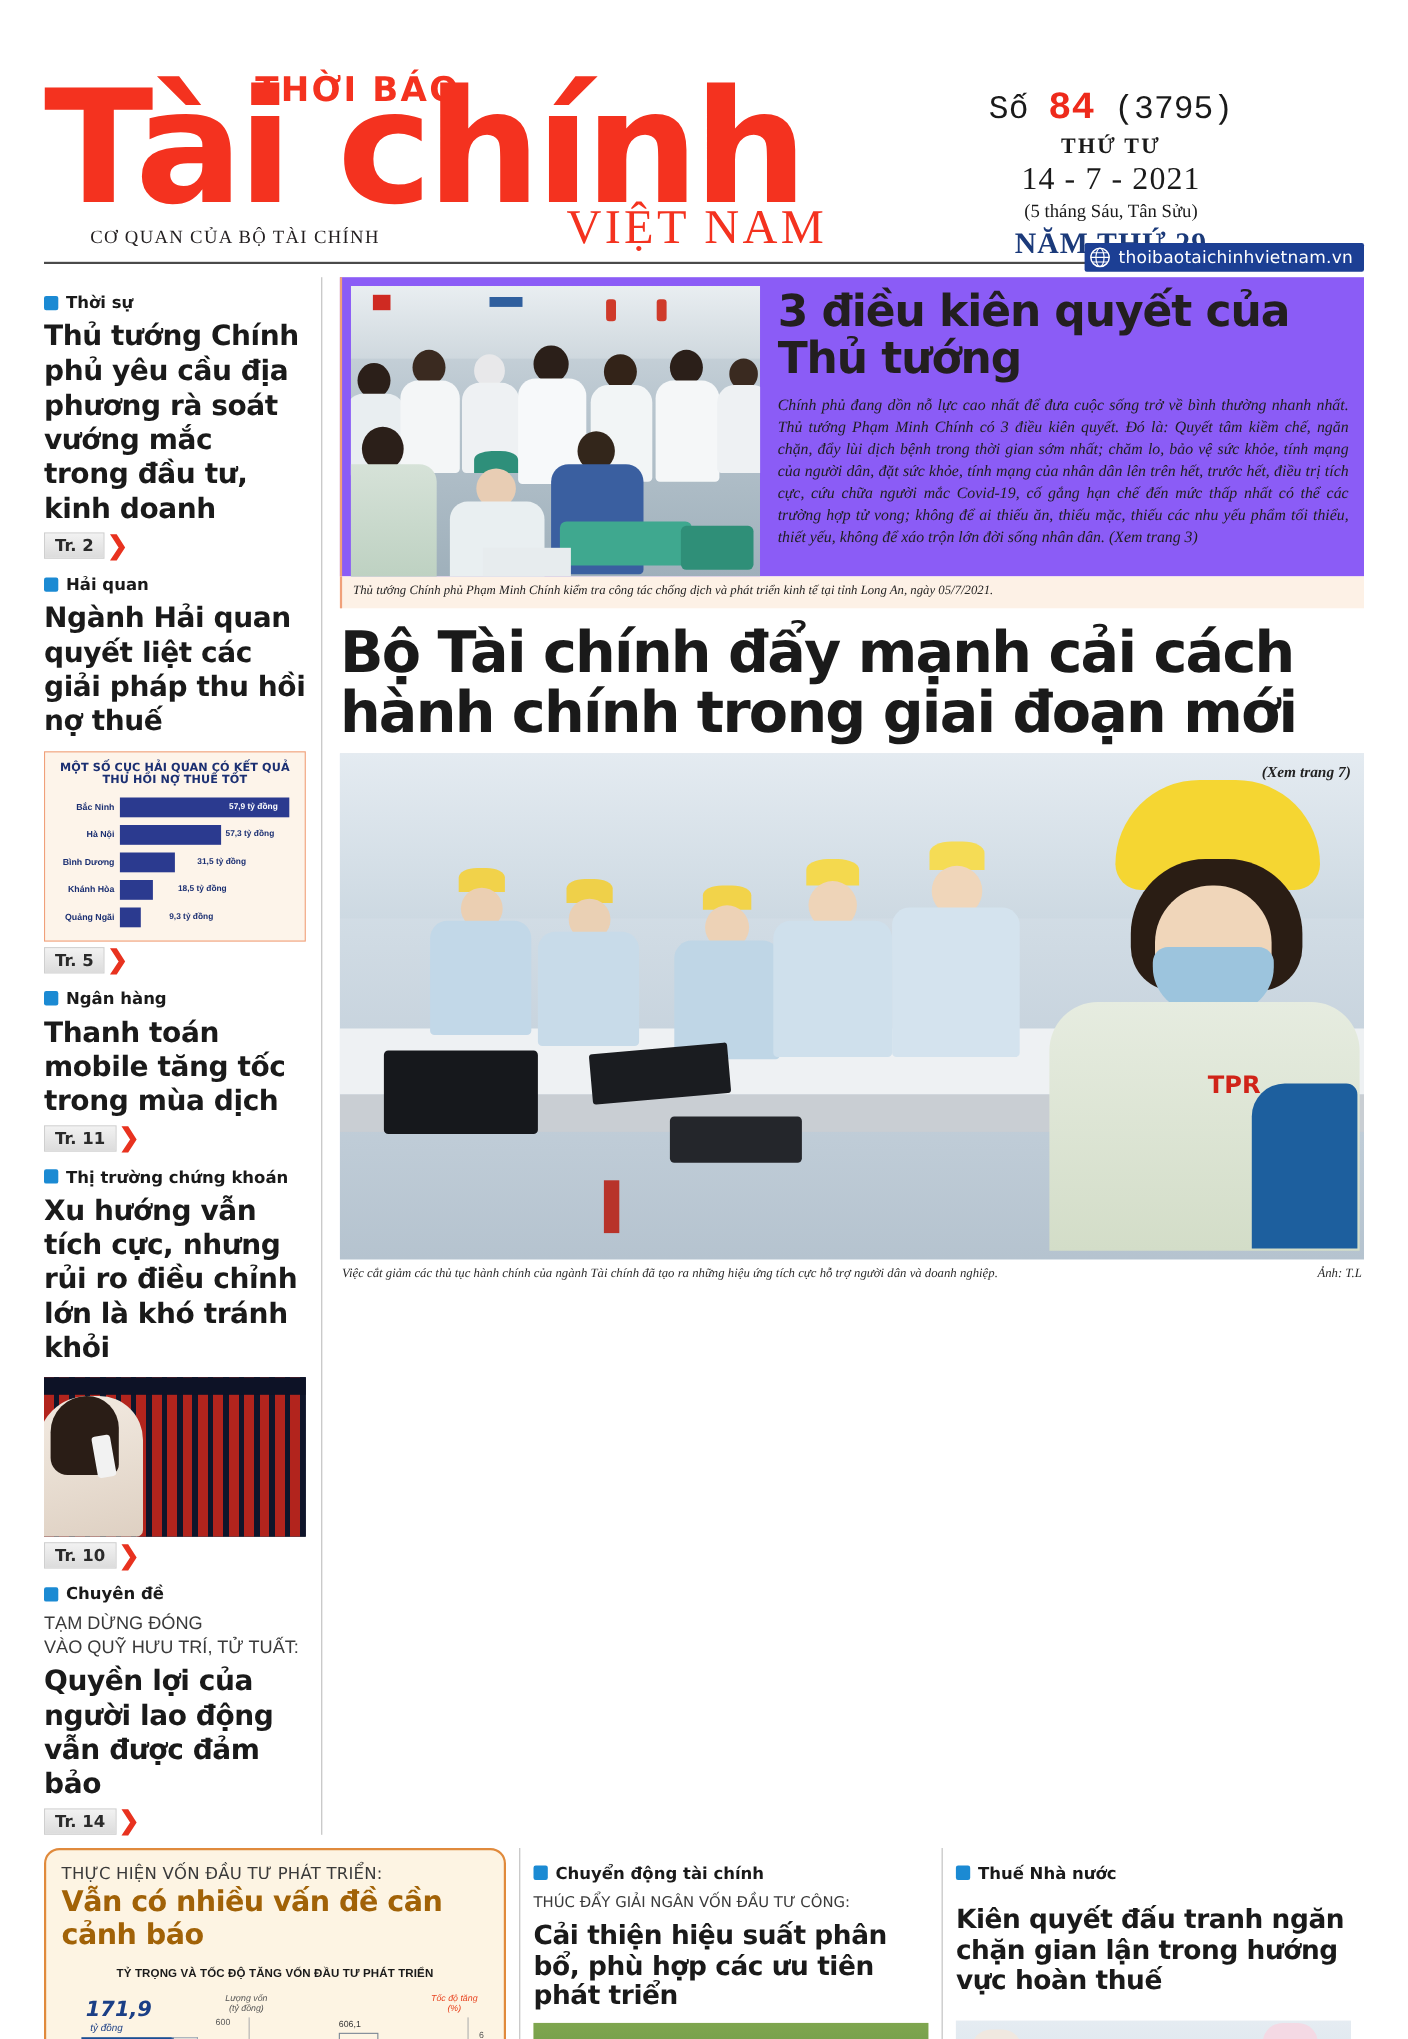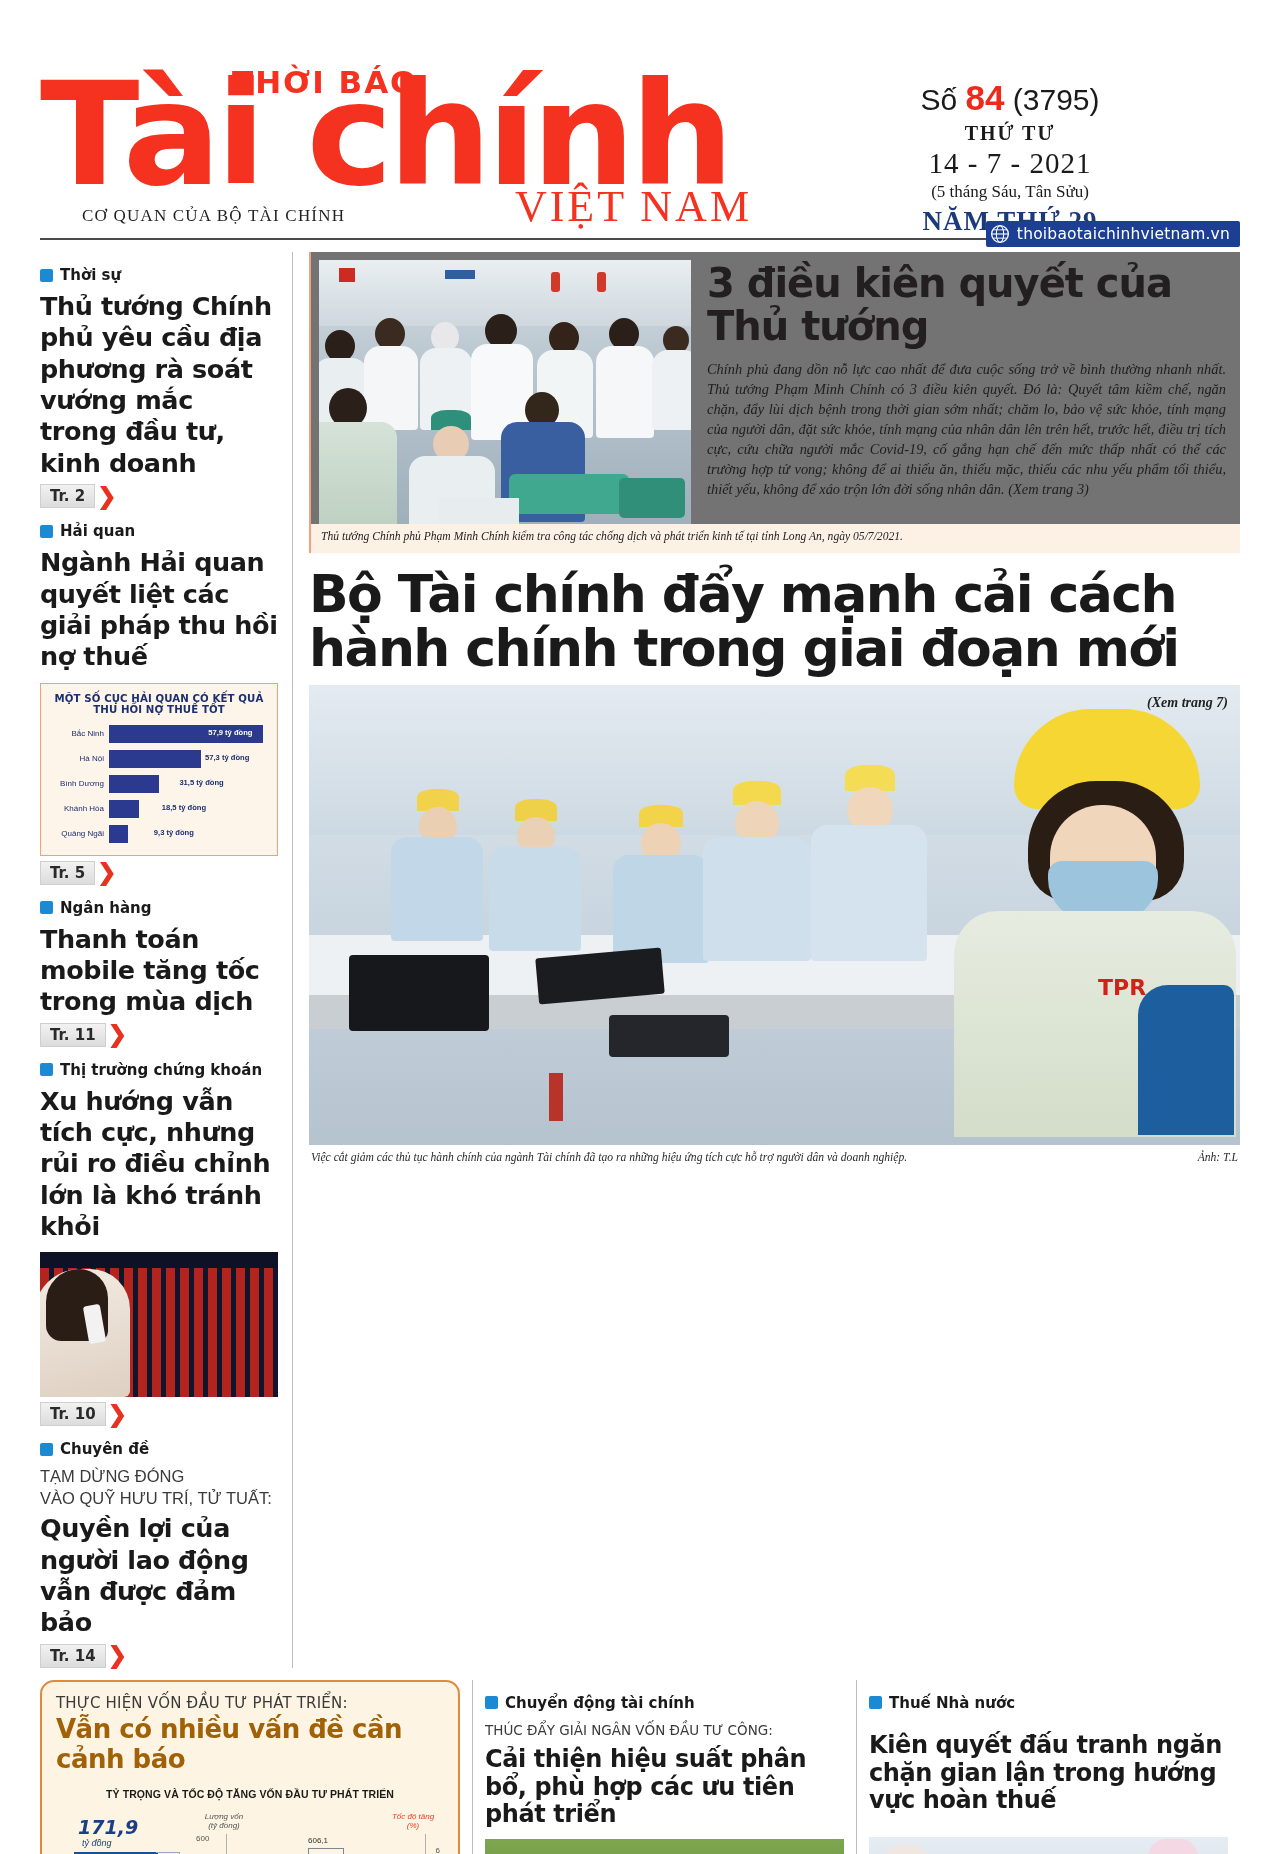--- a/index.html
+++ b/index.html
@@ -31,21 +31,21 @@
     font-family:"Liberation Serif", serif;
     font-size:17px; letter-spacing:1.2px; color:#231f20;
     margin-top:6px; margin-left:42px; font-weight:normal;
   }
   .vietnam {
     position:absolute; right:28px; bottom:-6px;
     font-family:"Liberation Serif", serif;
     font-size:44px; color:#f4321f; letter-spacing:3px; font-weight:normal;
   }
   .date-block { flex:1; text-align:center; padding-top:18px; position:relative; }
-  .issue-line { font-family:Liberation Sans, sans-serif; font-size:30px; color:#1a1a1a;margin-top:28px; }
+  .issue-line { font-family:Liberation Mono, monospace; font-size:30px; color:#1a1a1a;margin-top:28px; }
   .issue-line .num { color:#ee2a1b; font-weight:bold; font-size:35px; }
   .weekday { font-family:"Liberation Serif", serif; font-size:20px; font-weight:bold; letter-spacing:2px; margin-top:4px; }
   .fulldate { font-family:"Liberation Serif", serif; font-size:29px; margin-top:2px; letter-spacing:1px; }
   .lunar { font-family:"Liberation Serif", serif; font-size:17px; margin-top:2px; }
   .year-no { font-family:"Liberation Serif", serif; font-size:27px; font-weight:bold; color:#1b3a7a; margin-top:4px; letter-spacing:1px; }
   .url-bar {
     position:absolute; right:0; bottom:-10px;
     background:#1c3f94; color:#fff; display:flex; align-items:center;
     height:26px; padding:0 10px 0 4px; border-radius:2px;
   }
@@ -76,41 +76,41 @@
   }
   .trbadge .arw { color:#e8321f; font-size:23px; font-weight:bold; margin-left:2px; line-height:1; }
 
   
   .chartbox { border:1.5px solid #f0a07a; background:#fdf4ea; padding:9px 8px 6px; margin-top:10px; }
   .chartbox .ctitle {
     font-size:10.2px; font-weight:bold; color:#1b2f72; text-align:center;
     letter-spacing:0.1px; margin-bottom:9px; font-family:"DejaVu Sans", sans-serif;
   }
   .crow { display:flex; align-items:center; height:20px; margin-bottom:5px; }
-  .crow .cname { width:60px; font-size:8px; color:#1b2f72; text-align:right; padding-right:5px; font-weight:normal; }
+  .crow .cname { width:60px; font-size:8px; color:#1b2f72; text-align:right; padding-right:5px; font-weight:bold; }
   .crow .cbarwrap { flex:1; position:relative; height:18px; }
   .crow .cbar { background:#2b3a8f; height:18px; }
   .crow .cval { position:absolute; top:3px; font-size:7.6px; color:#1b2f72; font-weight:bold; white-space:nowrap; }
   .crow .cval.inside { color:#ffffff; }
 
   
   .stockimg { margin-top:10px; height:145px; position:relative; overflow:hidden; background:#0b1020; }
   .stockimg .board { position:absolute; inset:0;
     background:
       repeating-linear-gradient(90deg,#c2261e 0 9px,#11162c 9px 14px),
       repeating-linear-gradient(0deg,#11162c 0 7px,#1b2440 7px 12px);
     opacity:0.92; }
   .stockimg .topbar { position:absolute; top:0; left:0; right:0; height:16px; background:#0d1226; }
   .stockimg .person { position:absolute; left:-6px; bottom:0; width:96px; height:128px;
     background:linear-gradient(165deg,#efe6dc 20%,#ded0c2 100%); border-radius:46px 40px 6px 6px; }
   .stockimg .hair { position:absolute; left:6px; bottom:56px; width:62px; height:72px; background:#2a1d16; border-radius:34px 30px 10px 16px; }
   .stockimg .phone { position:absolute; left:46px; bottom:54px; width:17px; height:38px; background:#f2f2f2; border-radius:3px; transform:rotate(-10deg); }
 
   
-  .lead { display:flex; background:#737373; border-left:2px solid #f0a07a; }
+  .lead { display:flex; background:#8b5cf6; border-left:2px solid #f0a07a; }
   .lead .photo { width:372px; height:264px; position:relative; overflow:hidden; flex:none; margin:8px 0 0 8px; }
   .lead .txt { flex:1; padding:10px 14px 8px 16px; }
   .lead h1 {
     font-family:"DejaVu Sans", sans-serif;
     font-size:40px; font-weight:bold; line-height:1.07; color:#231f20; letter-spacing:-1px;
   }
   .lead p {
     font-family:"Liberation Serif", serif;
     font-style:italic; font-size:14.4px; line-height:1.39; margin-top:11px; text-align:justify; color:#1e1e1e;
   }

